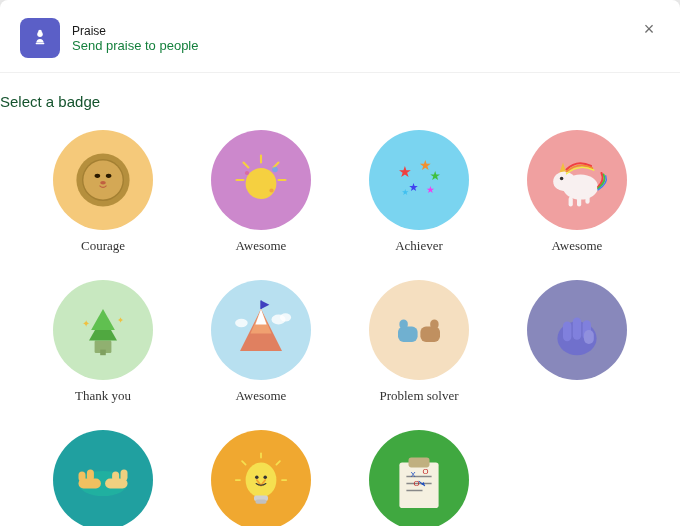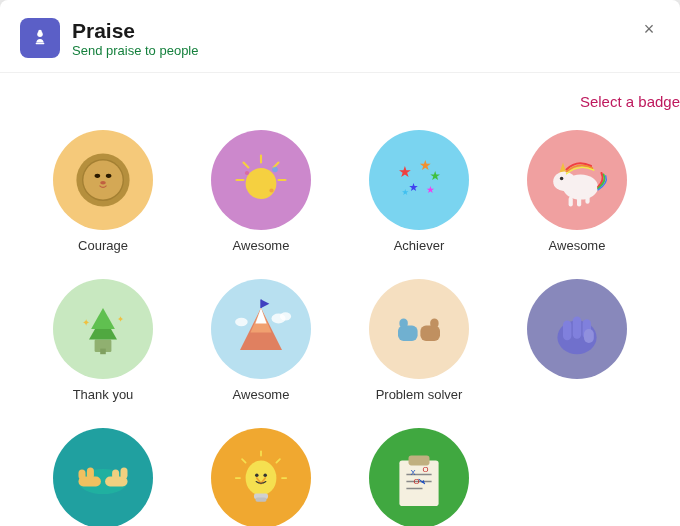--- a/index.html
+++ b/index.html
@@ -35,22 +35,22 @@
       align-items: center;
       justify-content: center;
       margin-right: 12px;
       flex-shrink: 0;
     }
     .praise-icon svg {
       width: 22px;
       height: 22px;
     }
     .header-text h1 {
-      font-size: 21px;
-      font-weight: 700;
+      font-size: 12px;
+      font-weight: 400;
       color: #1a1a1a;
     }
     .header-text p {
       font-size: 13px;
       color: #15803d;
     }
     .close-btn {
       position: absolute;
       top: 14px;
       right: 16px;
@@ -60,23 +60,23 @@
       color: #6e6e6e;
       cursor: pointer;
       width: 30px;
       height: 30px;
       display: flex;
       align-items: center;
       justify-content: center;
       border-radius: 4px;
     }
     .select-title {
-      text-align: right;
+      text-align: left;
       font-size: 15px;
-      color: #be185d;
+      color: #14532d;
       margin: 20px 0 10px 0;
       font-weight: 400;
     }
     .badges-grid {
       display: grid;
       grid-template-columns: repeat(4, 1fr);
       gap: 8px 0;
       padding: 0 24px;
     }
     .badge-item {
@@ -94,20 +94,21 @@
       display: flex;
       align-items: center;
       justify-content: center;
       overflow: hidden;
       margin-bottom: 8px;
     }
     .badge-label {
       font-size: 13px;
       color: #333;
       text-align: right;
+      font-family: Liberation Serif, serif;
     }
 
     
     .badge-courage { background: #f5c97a; }
     .badge-optimism { background: #cc88cc; }
     .badge-inclusive { background: #7ad4f0; }
     .badge-awesome { background: #f0a0a0; }
     .badge-thankyou { background: #c8e8c0; }
     .badge-achiever { background: #b8e0f0; }
     .badge-problemsolver { background: #f5dfc0; }

